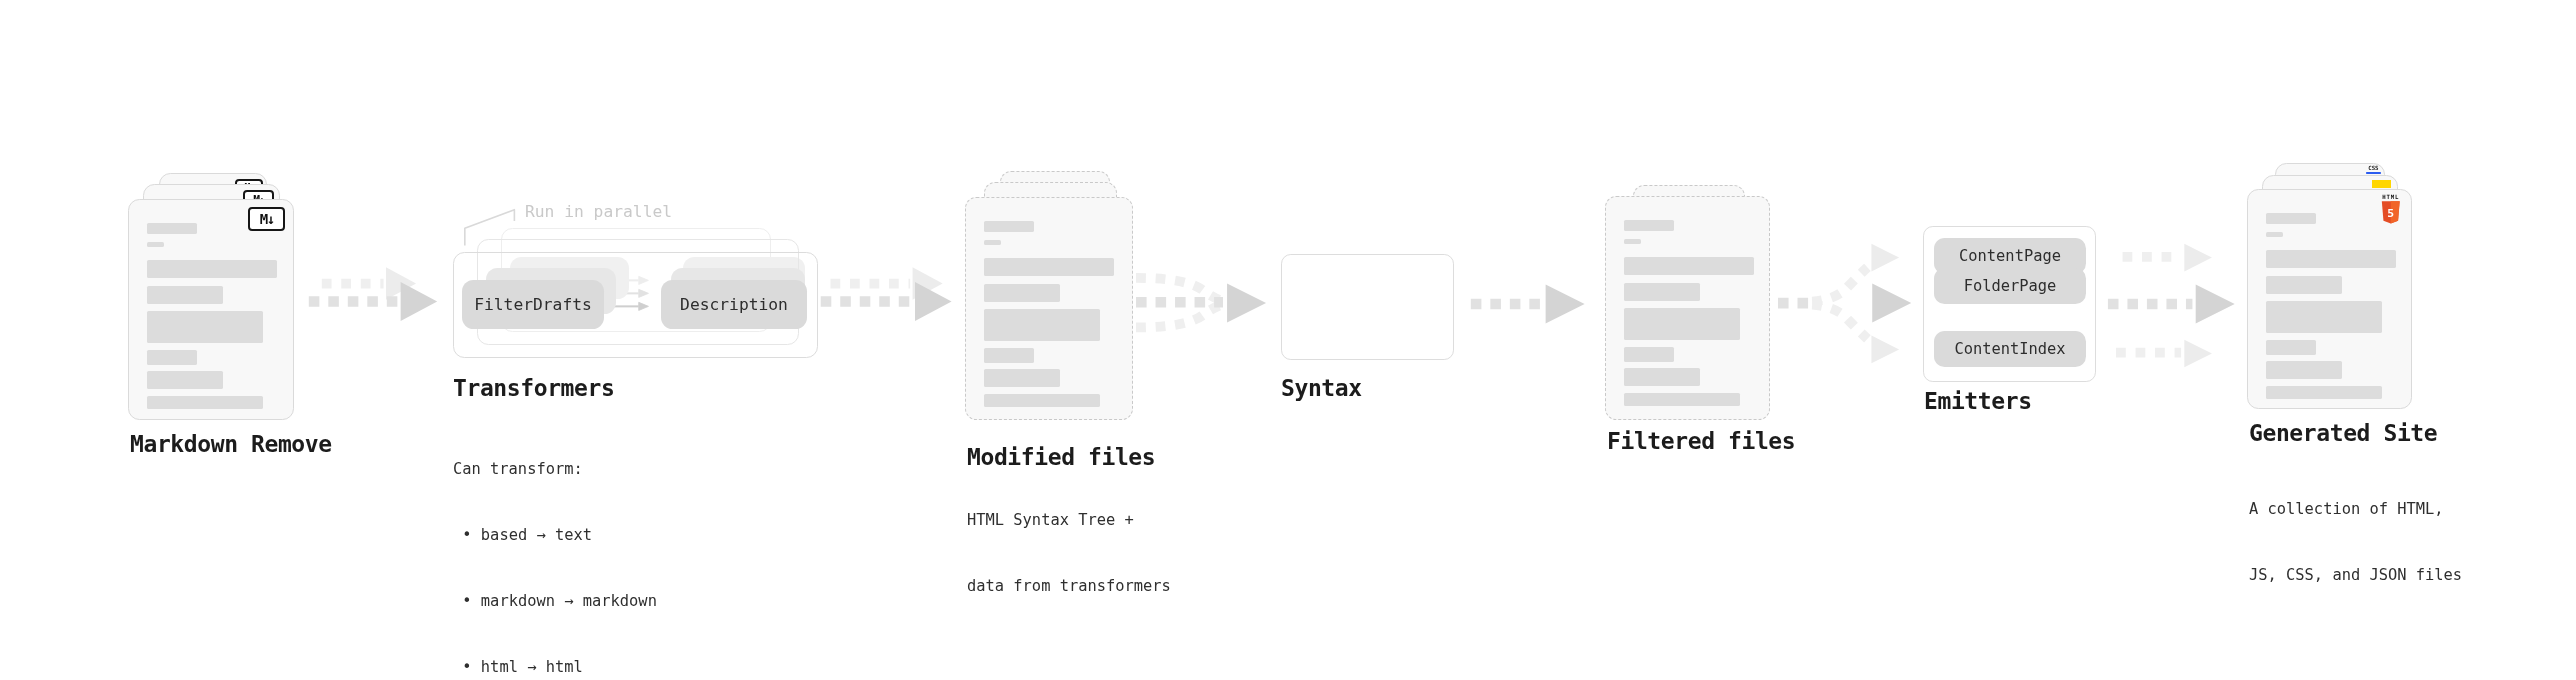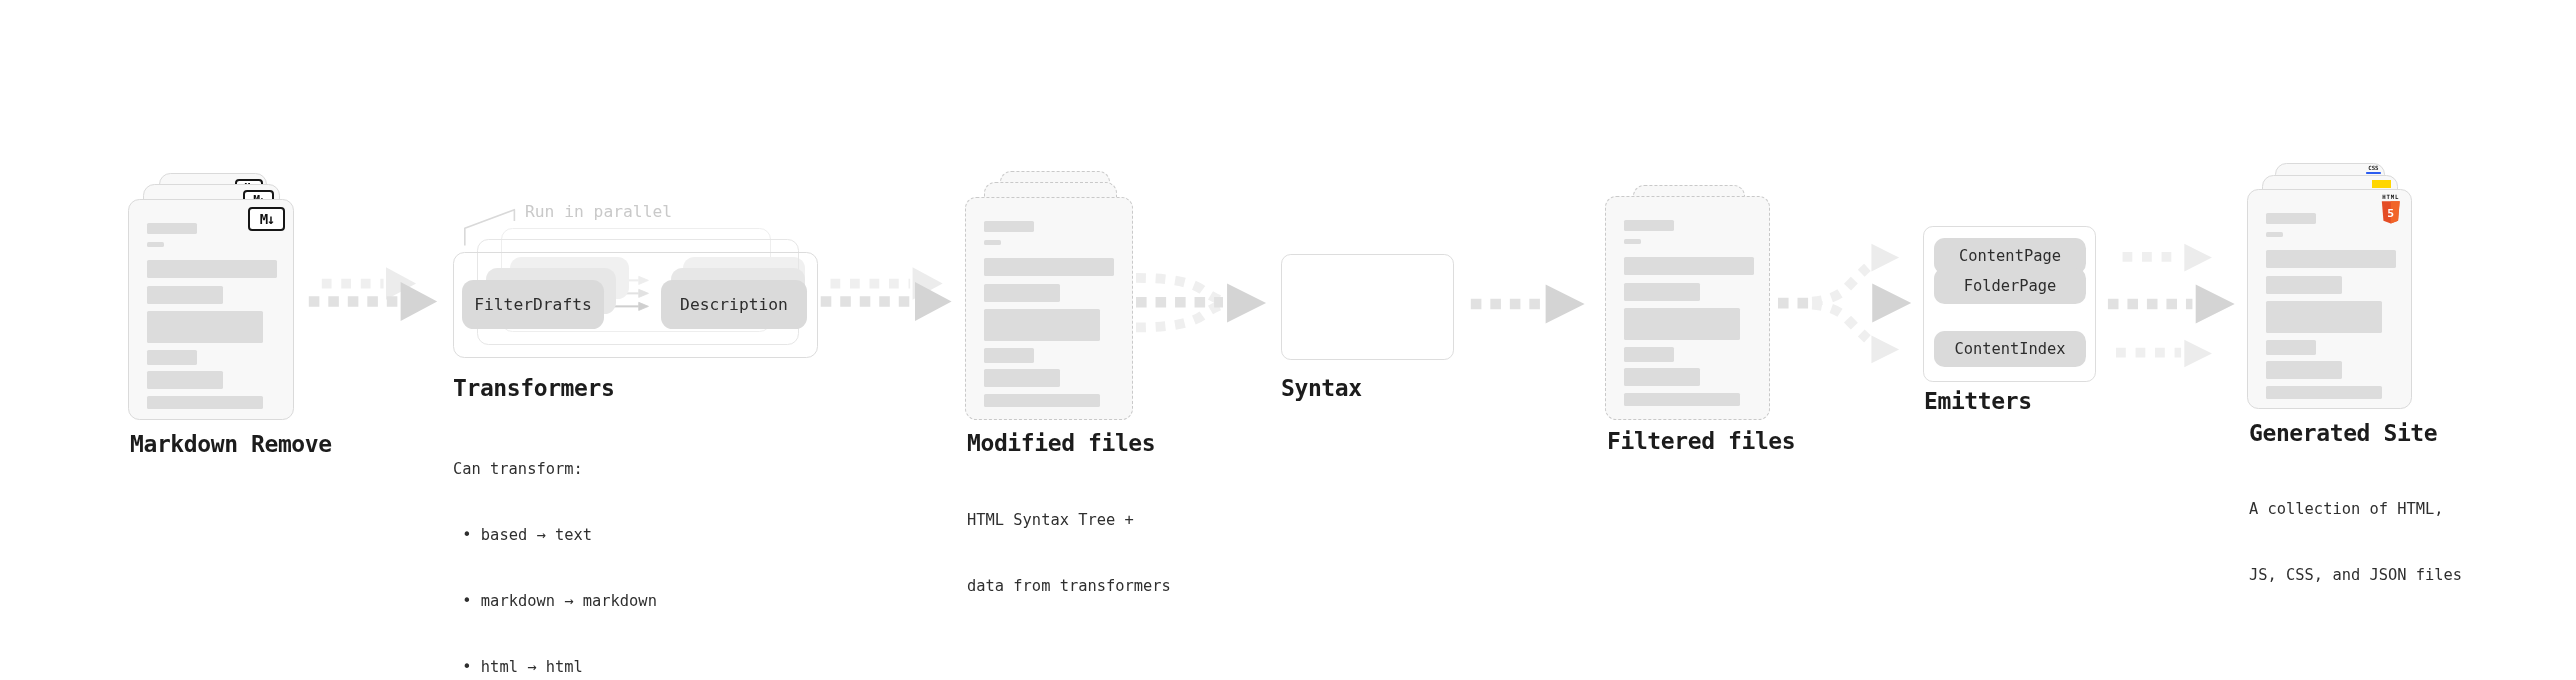--- a/index.html
+++ b/index.html
@@ -205,21 +205,21 @@
         <div class="bar b1"></div>
         <div class="bar b2"></div>
         <div class="bar b3"></div>
         <div class="bar b4"></div>
         <div class="bar b5"></div>
         <div class="bar b6"></div>
         <div class="bar b7"></div>
         <div class="bar b8"></div>
       </div>
   </div>
-  <div class="h" style="left:967px;top:430px">Modified files</div>
+  <div class="h" style="left:967px;top:444px">Modified files</div>
   <div class="sub" style="left:967px;top:465px">
     <div>HTML Syntax Tree +</div>
     <div>data from transformers</div>
   </div>
 
   <div class="panel" id="filters-box"></div>
   <div class="h" style="left:1281px;top:375px">Syntax</div>
 
   <div class="doc dashed" style="left:1633px;top:185px;width:112px;height:89px"></div>
   <div class="doc dashed" style="left:1605px;top:196px;width:165px;height:224px">

